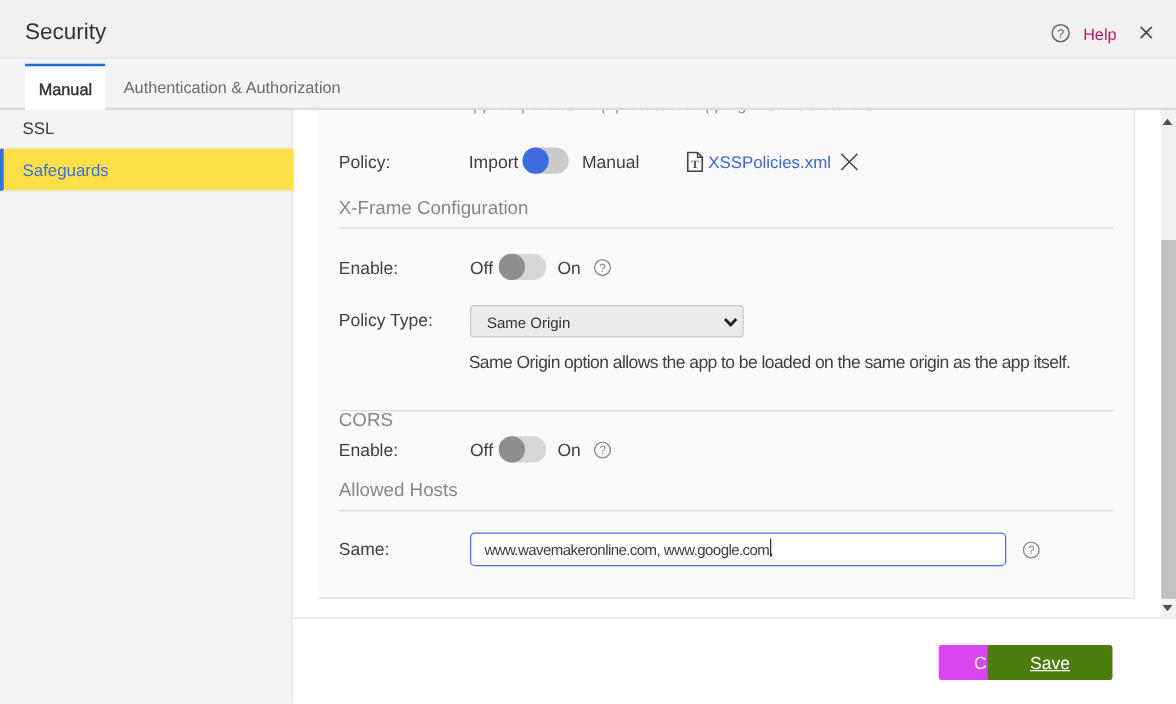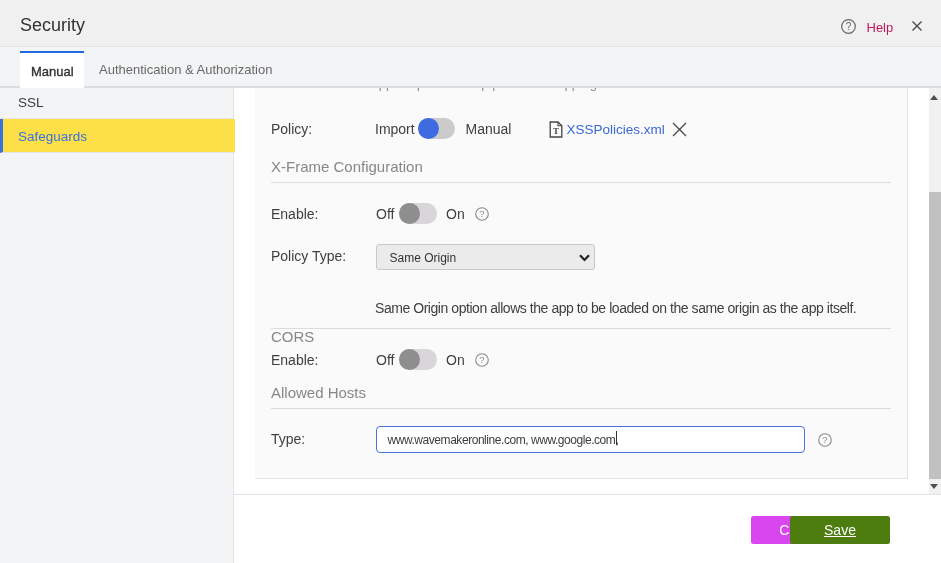--- a/index.html
+++ b/index.html
@@ -114,40 +114,40 @@
   <text x="7" y="10.4" font-size="9.5" fill="#8a8a8a" text-anchor="middle" font-family="Liberation Sans">?</text>
 </svg>
 
 <div class="lbl" style="left:271px;top:248px;">Policy Type:</div>
 <div id="select">
   <span>Same Origin</span>
   <svg width="11" height="8" viewBox="0 0 11 8">
       <path d="M1 1.2 L5.5 6 L10 1.2" fill="none" stroke="#222" stroke-width="2.2"></path>
     </svg>
 </div>
-<div class="lbl" style="left:375px;top:280.5px;letter-spacing:-0.45px;margin-top:19px;">Same Origin option allows the app to be loaded on the same origin as the app itself.</div>
+<div class="lbl" style="left:375px;top:280.5px;letter-spacing:-0.45px;">Same Origin option allows the app to be loaded on the same origin as the app itself.</div>
 
 <div class="heading" style="top:303.5px;margin-top:24px;">CORS</div>
 <div class="rule" style="top:328px;"></div>
 
 <div class="lbl" style="left:271px;top:351.5px;">Enable:</div>
 <div class="lbl" style="left:376px;top:351.5px;">Off</div>
 <div class="toggle" style="left:399px;top:349px;background:#d8d6d8;">
   <div class="knob" style="background:#8e8e8e;"></div>
 </div>
 <div class="lbl" style="left:446px;top:351.5px;">On</div>
 <svg class="qmark" style="left:474.5px;top:352.5px;" viewBox="0 0 14 14">
   <circle cx="7" cy="7" r="6.3" fill="none" stroke="#8a8a8a" stroke-width="1.1"></circle>
   <text x="7" y="10.4" font-size="9.5" fill="#8a8a8a" text-anchor="middle" font-family="Liberation Sans">?</text>
 </svg>
 
 <div class="heading" style="top:383.5px;">Allowed Hosts</div>
 <div class="rule" style="top:408px;"></div>
 
-<div class="lbl" style="left:271px;top:431px;">Type:</div>
+<div class="lbl" style="left:271px;top:431px;">Same:</div>
 <div id="hostinput">
     <span>www.wavemakeronline.com, www.google.com, </span>
   </div>
 <div class="abs" style="left:616px;top:431px;width:1.2px;height:14px;background:#333;"></div>
 <svg class="qmark" style="left:817.5px;top:432.5px;" viewBox="0 0 14 14">
   <circle cx="7" cy="7" r="6.3" fill="none" stroke="#8a8a8a" stroke-width="1.1"></circle>
   <text x="7" y="10.4" font-size="9.5" fill="#8a8a8a" text-anchor="middle" font-family="Liberation Sans">?</text>
 </svg>
 
 <div id="footer-line"></div>

